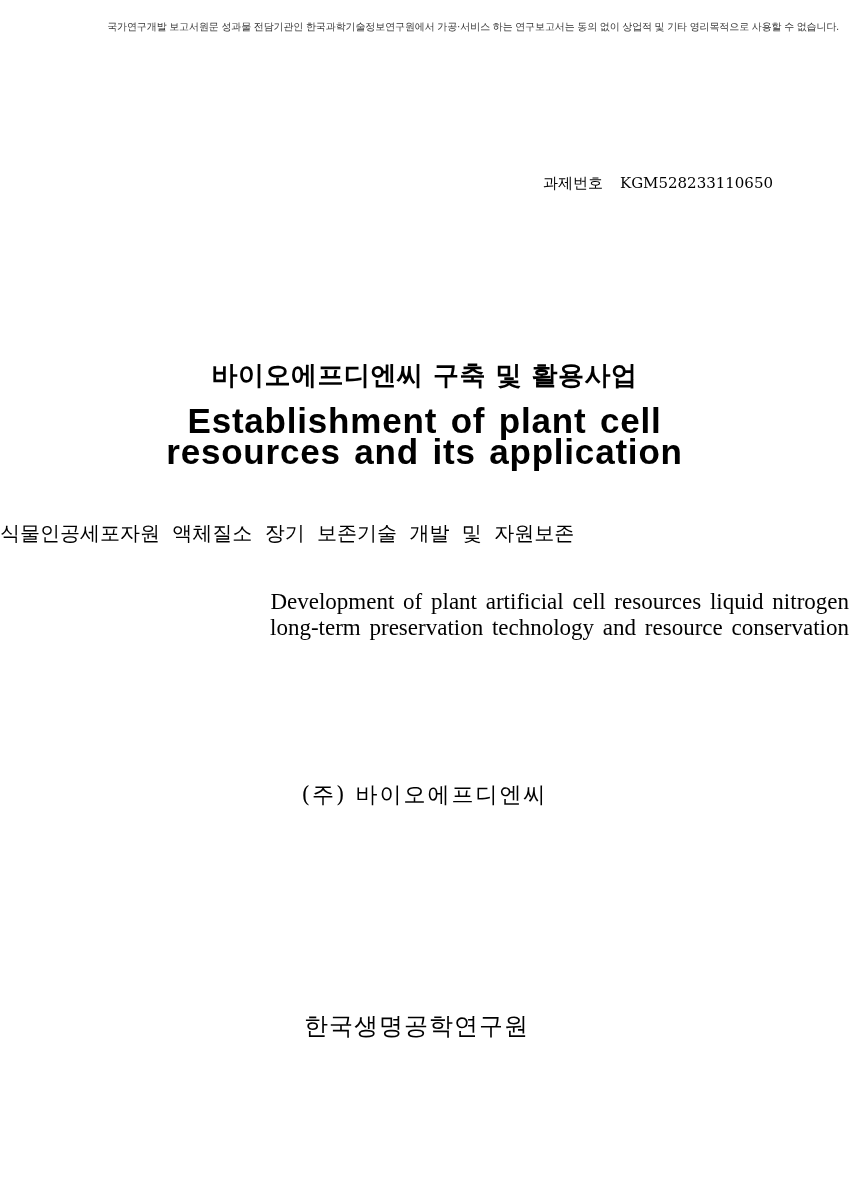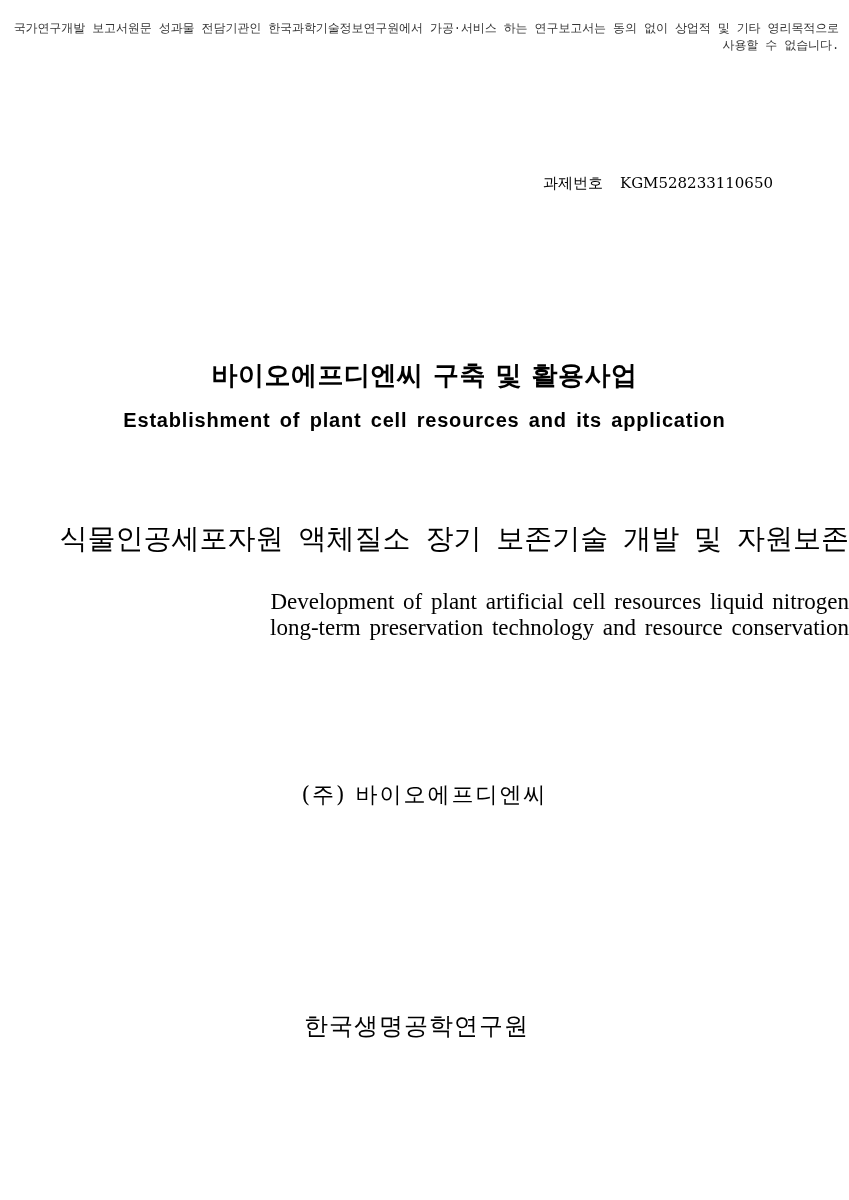--- a/index.html
+++ b/index.html
@@ -1,39 +1,39 @@
 <!DOCTYPE html>
 <html><head>
 <meta charset="utf-8">
 <style>
   html, body { margin: 0; padding: 0; background: #ffffff; }
   body { width: 849px; height: 1200px; position: relative; overflow: hidden; color: #000; }
   .notice {
     position: absolute; top: 20px; left: 0; right: 10px;
-    text-align: right; font-family: Liberation Mono, monospace;
-    font-size: 12px; color: #333; letter-spacing: -0.1px;
+    text-align: right; font-family: Liberation Sans, sans-serif;
+    font-size: 10px; color: #333; letter-spacing: -0.1px;
   }
   .project-no {
     position: absolute; top: 174px; right: 76px;
     font-family: "DejaVu Serif", serif; font-size: 15px;
   }
   .project-no span + span { margin-left: 17px; }
   .title-ko {
     position: absolute; top: 358px; left: 0; right: 0; text-align: center;
     font-family: "DejaVu Sans", sans-serif; font-weight: bold; font-size: 26px;
     letter-spacing: 0.5px;
   }
   .title-en {
     position: absolute; top: 405px; left: 95px; right: 95px; text-align: center;
-    font-family: "Liberation Sans", sans-serif; font-weight: bold; font-size: 20px;
+    font-family: "Liberation Sans", sans-serif; font-weight: bold; font-size: 35px;
     line-height: 31px; letter-spacing: 0.8px; word-spacing: 3px;
   }
   .sub-ko {
-    position: absolute; top: 520px; left: 0; right: 0; text-align: right;
-    font-family: "DejaVu Sans", sans-serif; font-size: 28px; word-spacing: 6px;
+    position: absolute; top: 520px; left: 0; right: 0; text-align: left;
+    font-family: "DejaVu Sans", sans-serif; font-size: 20px; word-spacing: 6px;
   }
   .sub-en {
     position: absolute; top: 589px; left: 0; right: 0; text-align: right;
     font-family: "Liberation Serif", serif; font-size: 23px; line-height: 26px;
     word-spacing: 3px;
   }
   .company {
     position: absolute; top: 780px; left: 0; right: 0; text-align: center;
     font-family: "DejaVu Serif", serif; font-size: 22px; letter-spacing: 2px;
   }

